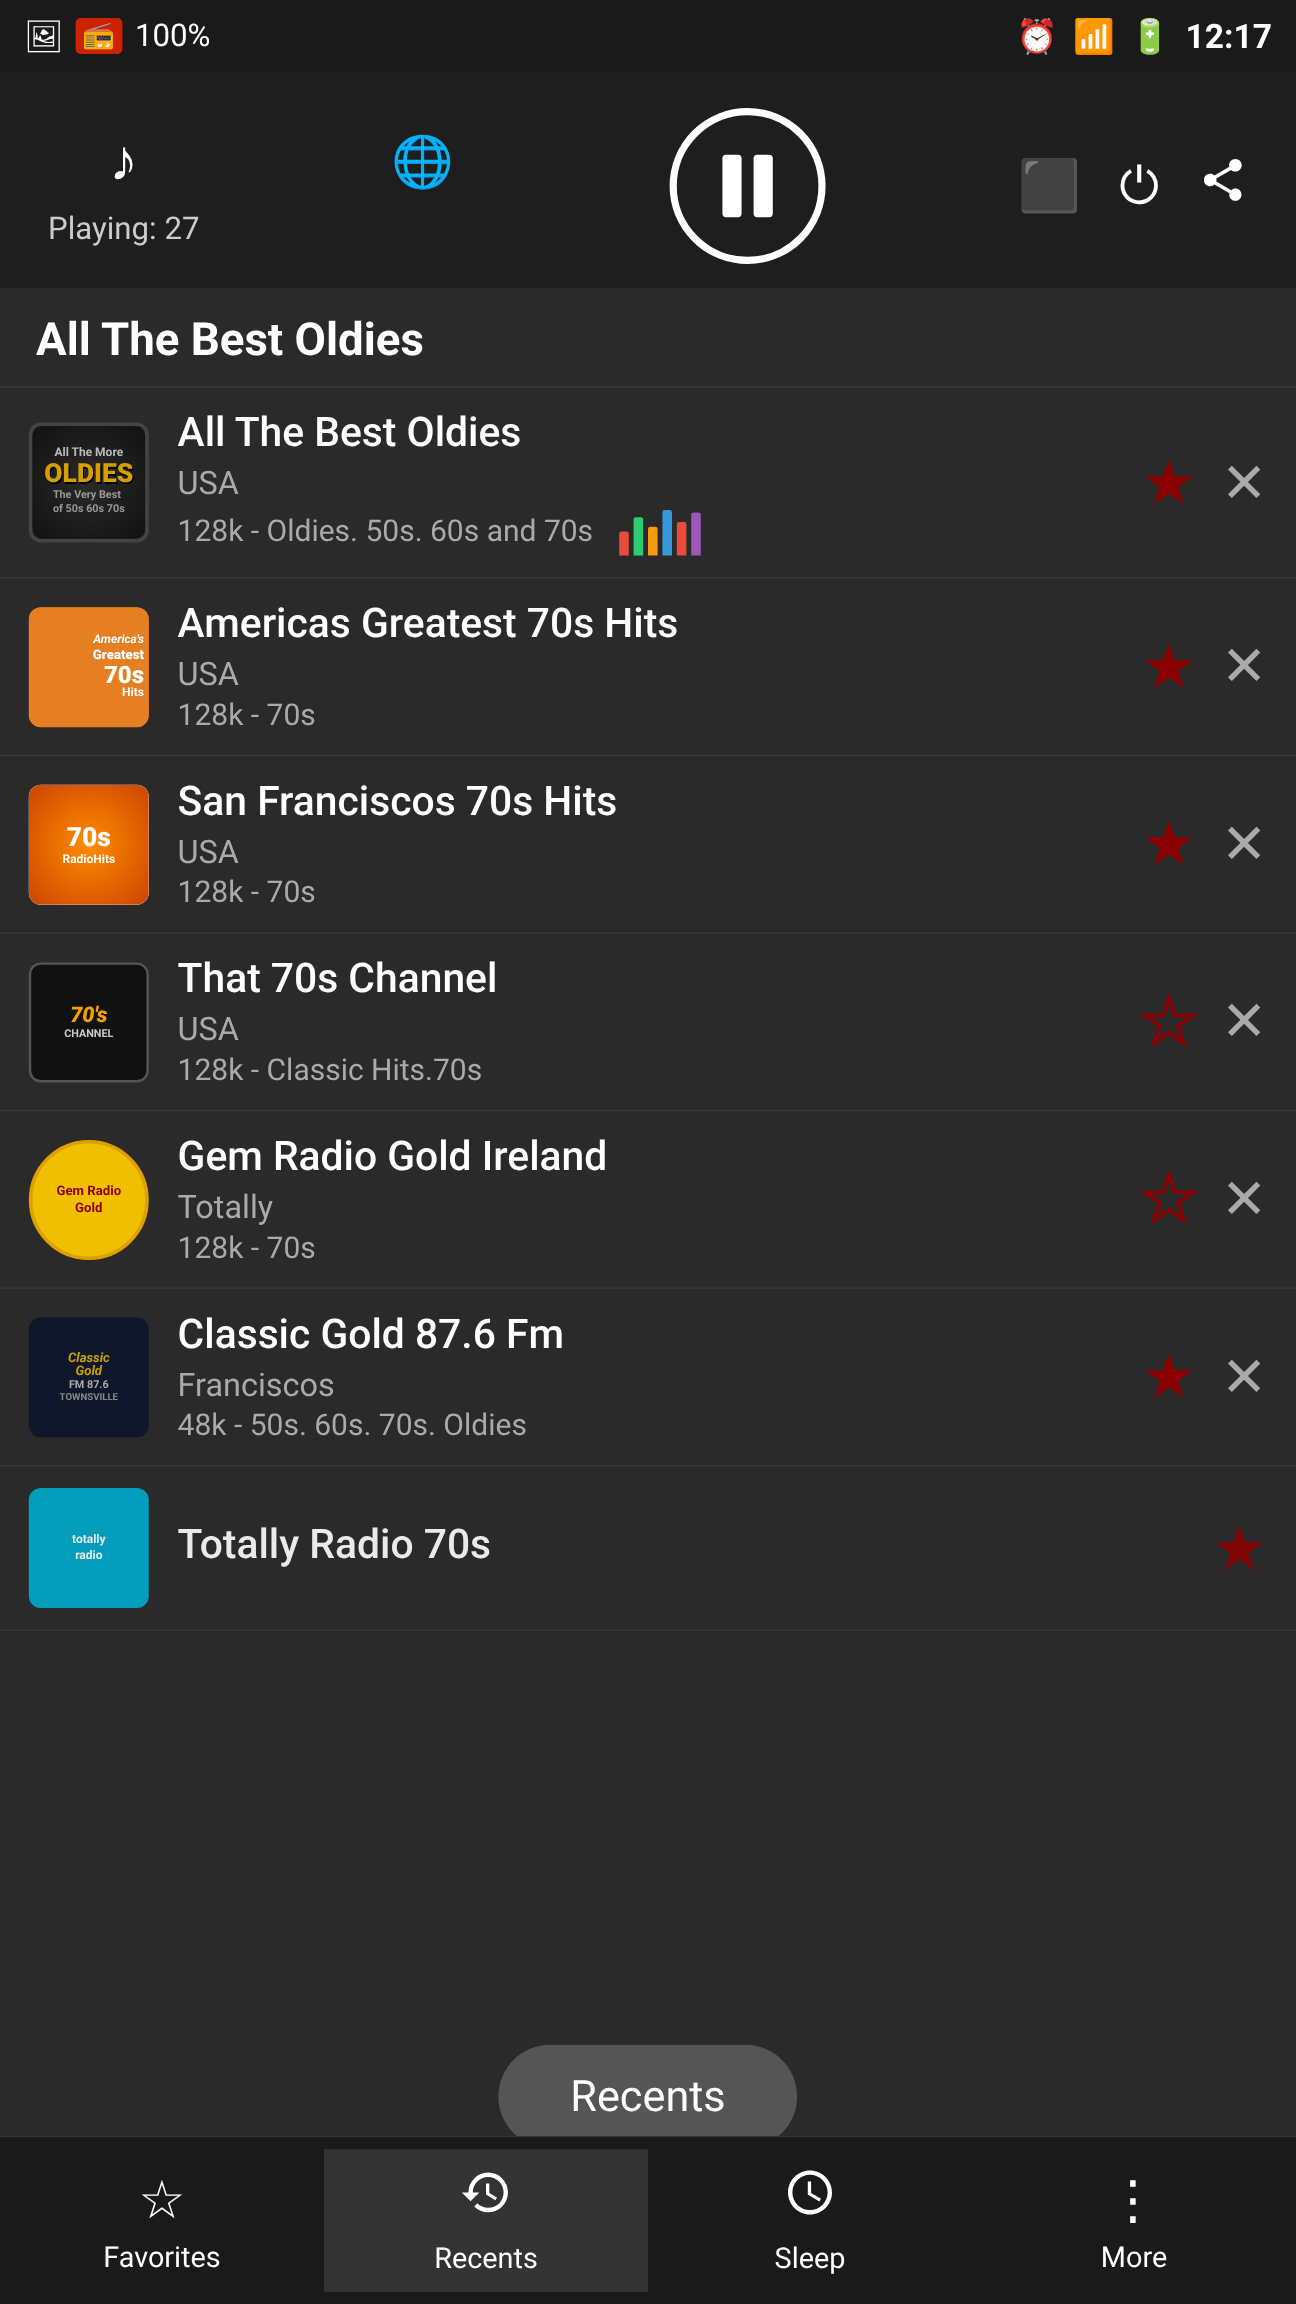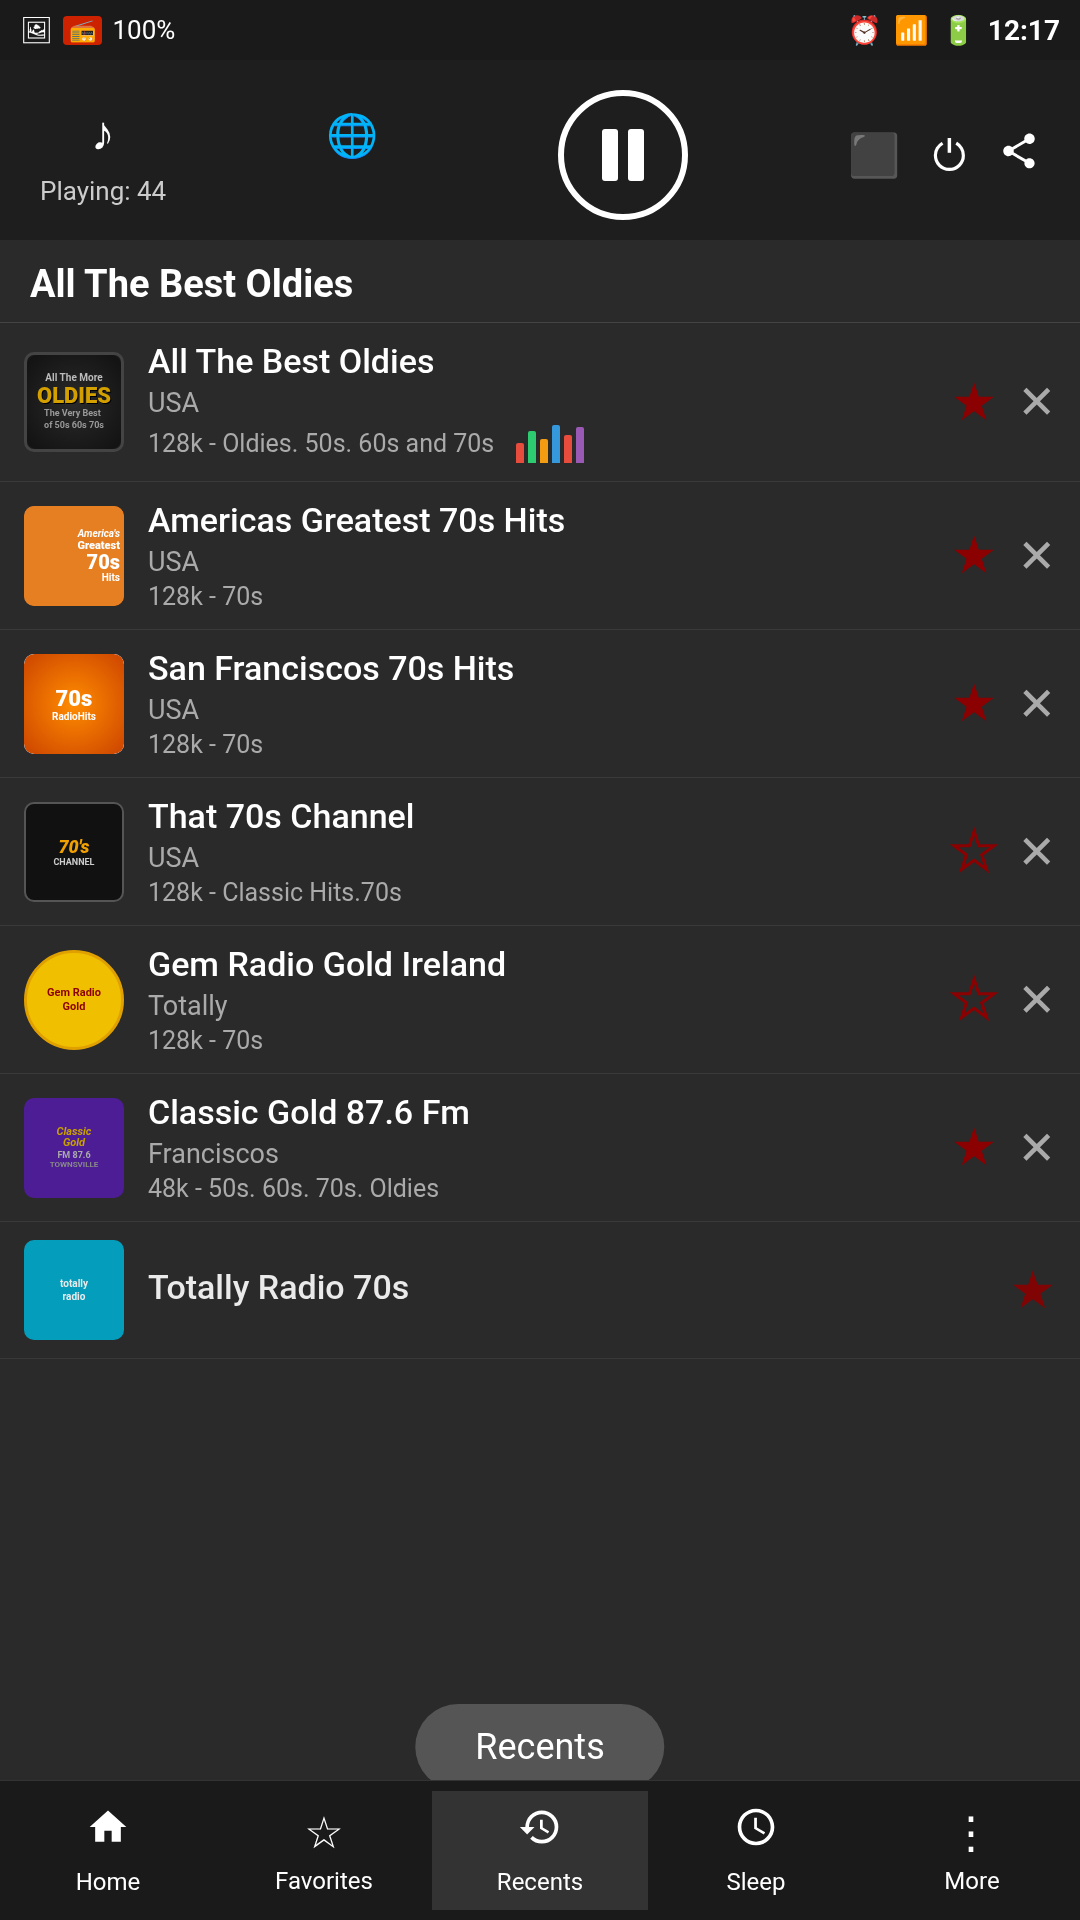--- a/index.html
+++ b/index.html
@@ -217,21 +217,21 @@
     <span>⏰</span>
     <span>📶</span>
     <span>🔋</span>
     <span style="font-size:28px;font-weight:bold;">12:17</span>
   </div>
 </div>
 
 <div class="player-header">
   <div class="player-left">
     <span class="icon-btn">♪</span>
-    <span class="playing-label">Playing: 44</span>
+    <span class="playing-label">Playing: 27</span>
   </div>
   <div class="player-left" style="margin-right:20px;margin-top:-40px;">
     <span class="icon-btn" style="font-size:42px;">🌐</span>
   </div>
   <div class="player-center">
     <button class="pause-btn">
       <div class="pause-icon">
         <div class="pause-bar"></div>
         <div class="pause-bar"></div>
       </div>
@@ -351,21 +351,21 @@
       <div class="station-country">Totally</div>
       <div class="station-meta">128k - 70s</div>
     </div>
     <div class="station-actions">
       <span class="star-btn star-outline" style="color:transparent;-webkit-text-stroke:3px #8b0000;">★</span>
       <span class="close-btn">✕</span>
     </div>
   </div>
 
   <div class="station-item">
-    <div class="station-logo" style="background:#4c1d95;border-radius:10px;">
+    <div class="station-logo" style="background:#0f172a;border-radius:10px;">
       <div style="width:100%;height:100%;display:flex;flex-direction:column;align-items:center;justify-content:center;padding:4px;">
         <div style="font-size:11px;color:#c8a000;font-style:italic;font-weight:bold;line-height:1;">Classic</div>
         <div style="font-size:11px;color:#c8a000;font-style:italic;font-weight:bold;line-height:1;">Gold</div>
         <div style="font-size:9px;color:#aaa;margin-top:2px;">FM 87.6</div>
         <div style="font-size:8px;color:#888;">TOWNSVILLE</div>
       </div>
     </div>
     <div class="station-info">
       <div class="station-name">Classic Gold 87.6 Fm</div>
       <div class="station-country">Franciscos</div>
@@ -392,28 +392,20 @@
   </div>
 
 </div>
 
 <div class="recents-tooltip">
   <span>Recents</span>
 </div>
 
 <div class="bottom-nav">
 
-  <div class="nav-item">
-    <span class="nav-icon">
-      <svg width="44" height="44" viewBox="0 0 24 24" fill="white">
-        <path d="M10 20v-6h4v6h5v-8h3L12 3 2 12h3v8z"></path>
-      </svg>
-    </span>
-    <span class="nav-label">Home</span>
-  </div>
 
   <div class="nav-item">
     <span class="nav-icon" style="font-size:44px;color:#fff;">☆</span>
     <span class="nav-label">Favorites</span>
   </div>
 
   <div class="nav-item active">
     <span class="nav-icon">
       <svg width="44" height="44" viewBox="0 0 24 24" fill="white">
         <path d="M13 3a9 9 0 0 0-9 9H1l3.89 3.89.07.14L9 12H6c0-3.87 3.13-7 7-7s7 3.13 7 7-3.13 7-7 7c-1.93 0-3.68-.79-4.94-2.06l-1.42 1.42A8.954 8.954 0 0 0 13 21a9 9 0 0 0 0-18zm-1 5v5l4.28 2.54.72-1.21-3.5-2.08V8H12z"></path>

